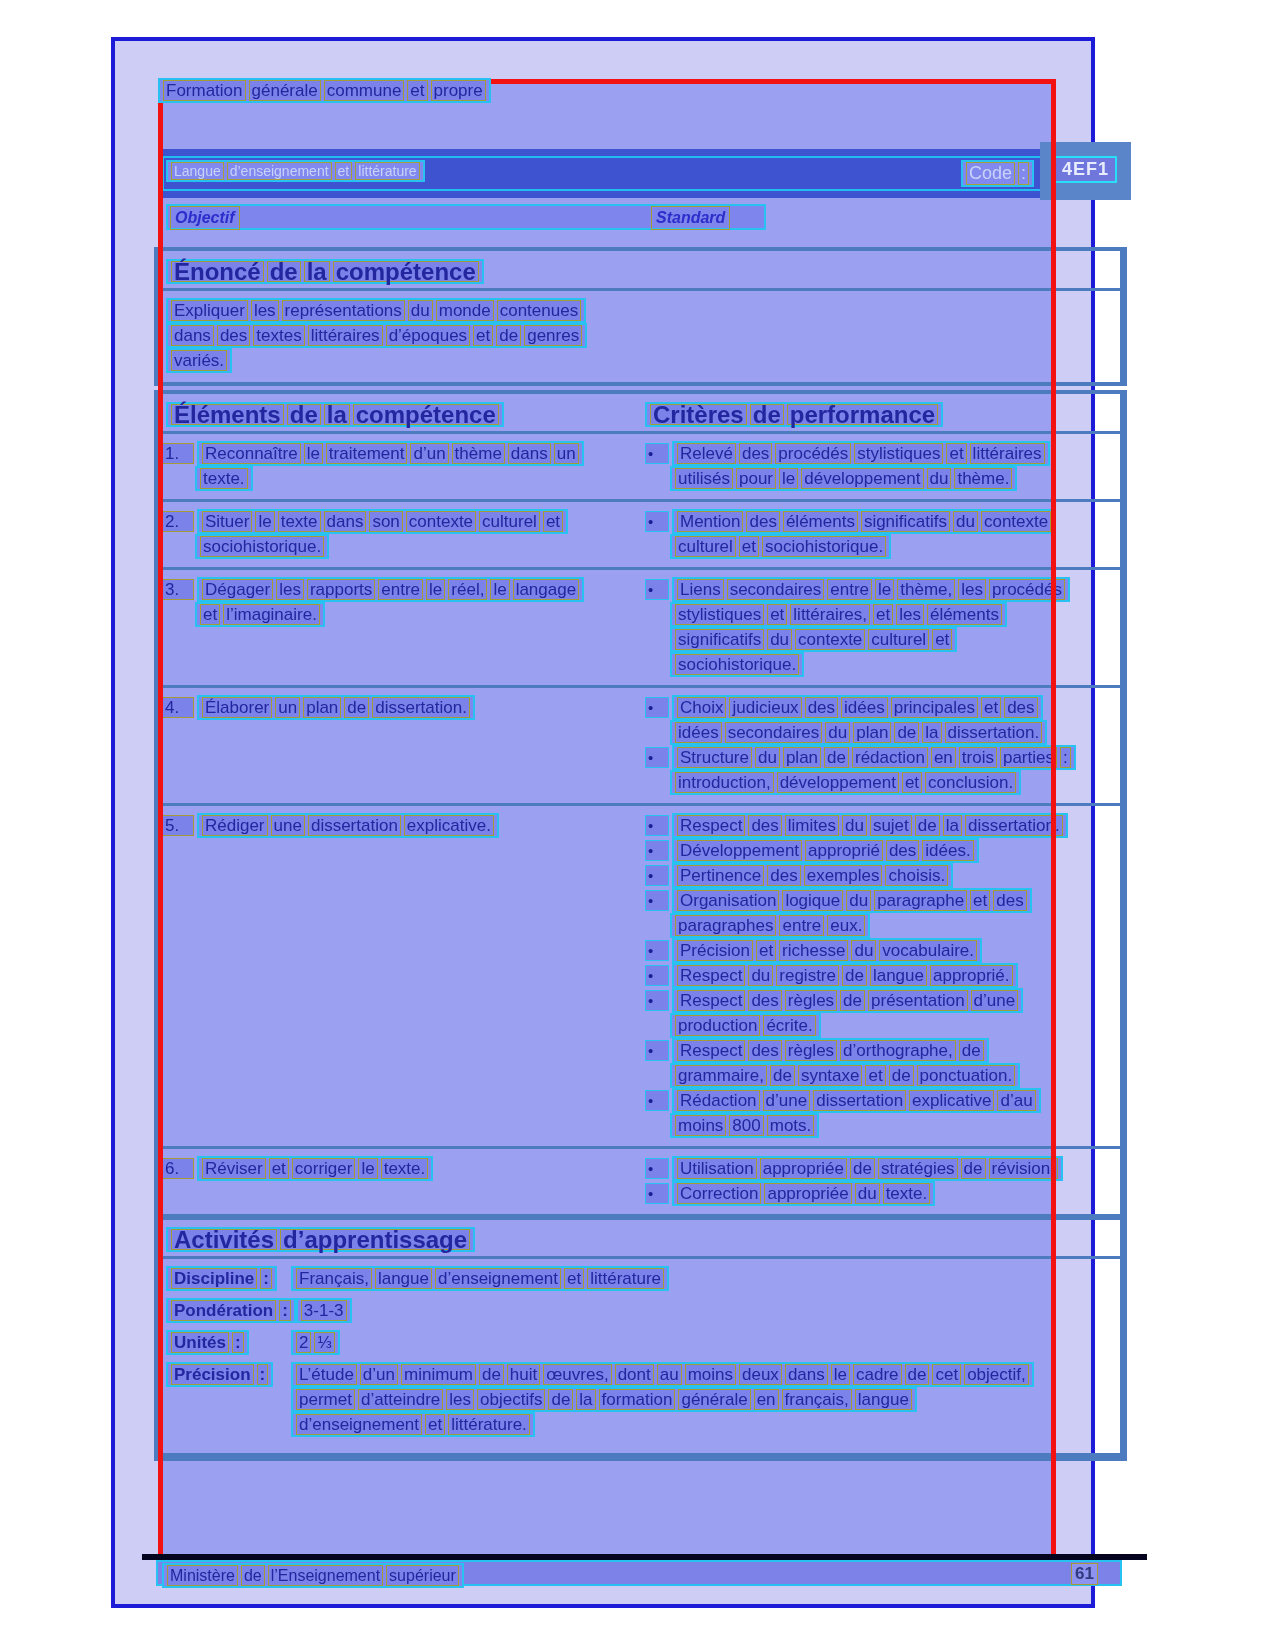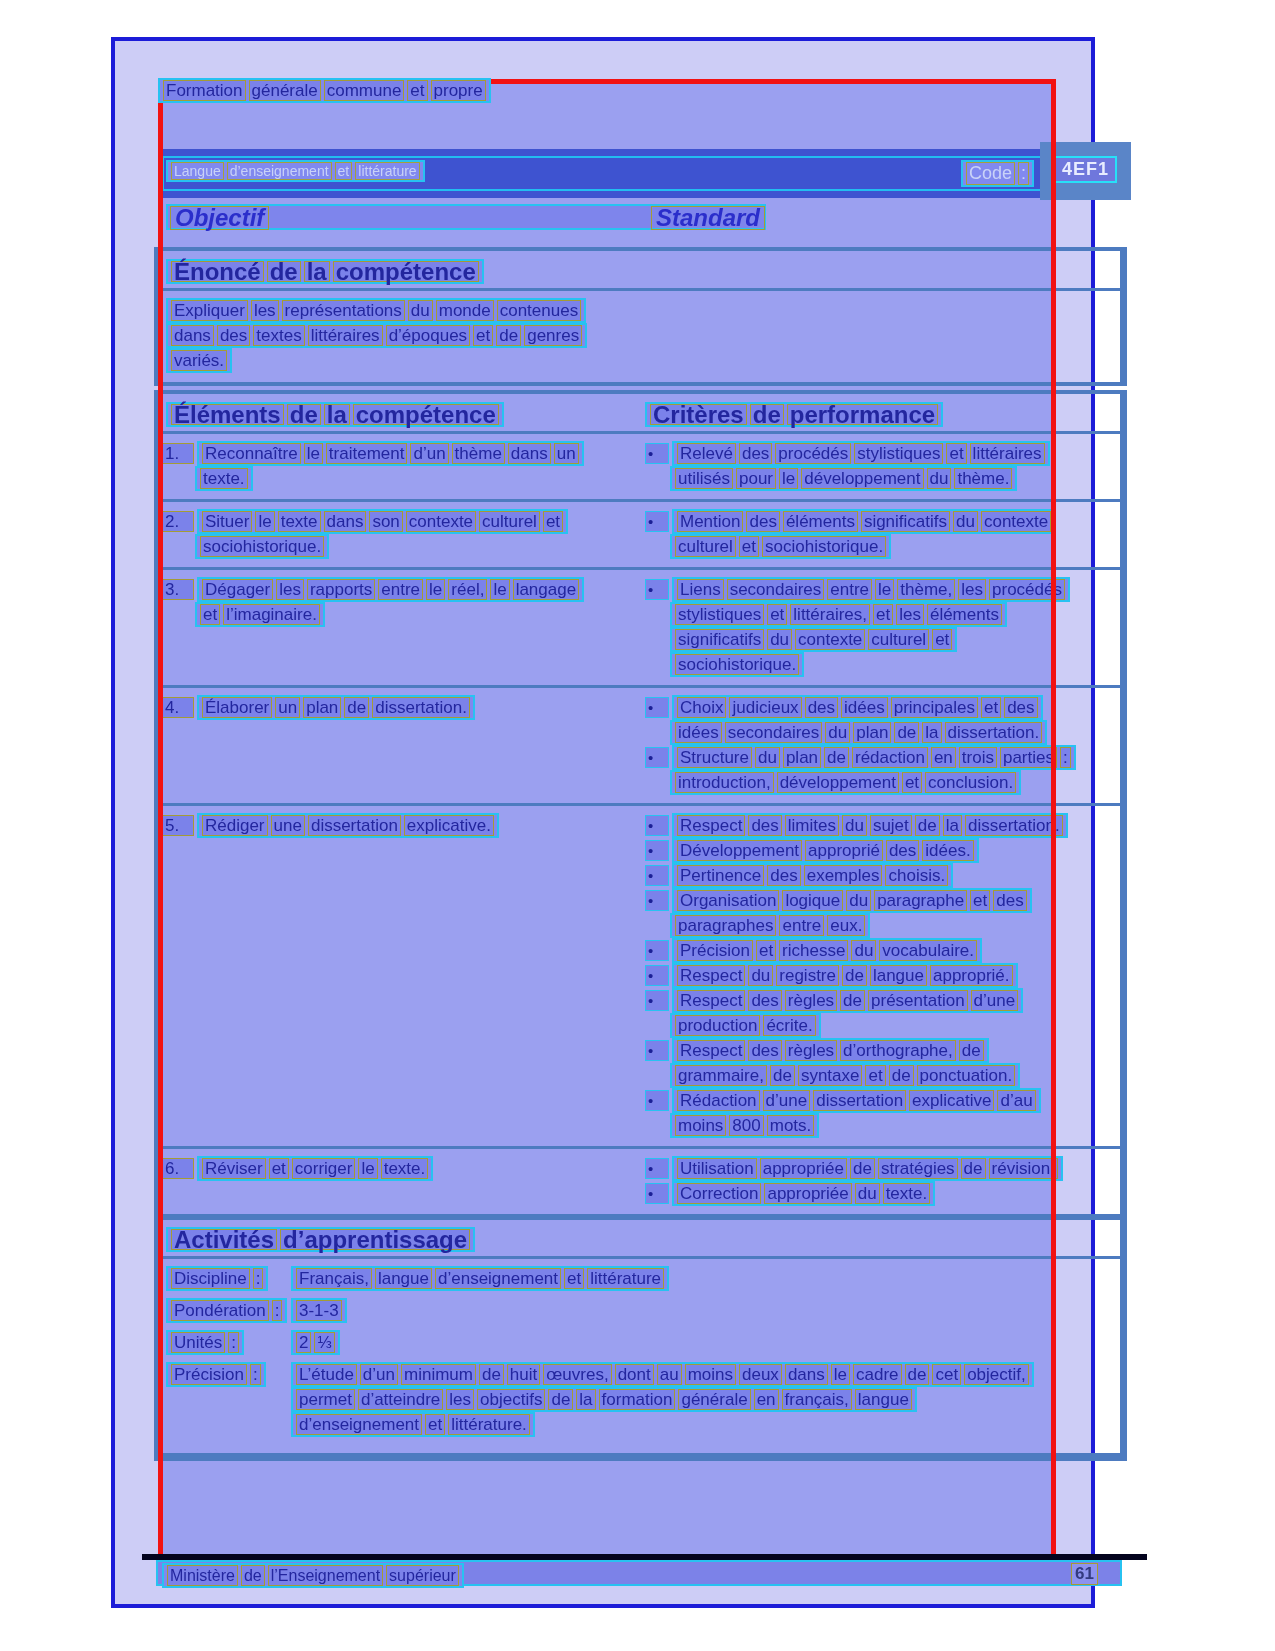--- a/index.html
+++ b/index.html
@@ -30,21 +30,21 @@
   .band-title .w{background:rgba(130,140,244,0.35);border-color:#a4a03c;}
   .band-code{position:absolute;right:22px;top:11px;font-size:18px;color:#c9d2f8;}
   .band-code .w{background:rgba(130,140,244,0.35);border-color:#a4a03c;}
   .codebox{position:absolute;left:882px;top:63px;width:91px;height:58px;background:#5a85c8;z-index:2;}
   .codeval{position:absolute;left:14px;top:14px;border:2px solid #27e0f8;background:#6f77dc;
            color:#e8ecff;font-size:18px;font-weight:bold;padding:1px 6px;letter-spacing:1px;}
 
   
   .objstd{position:absolute;left:8px;top:125px;width:600px;height:26px;
           border:2px solid #27c2f1;background:#7e85ec;box-sizing:border-box;}
-  .objstd .hword{position:absolute;top:0px;font-size:24px;font-weight:bold;font-style:italic;
+  .objstd .hword{position:absolute;top:0px;font-size:16px;font-weight:bold;font-style:italic;
                  color:#2b2ecb;border:1px solid #a49b36;padding:0 4px;line-height:22px;}
   .obj{left:2px;}
   .std{left:483px;}
 
   
   .sec{position:absolute;left:-4px;width:973px;border:4px solid #4d7bc0;
        border-right-width:7px;box-sizing:border-box;background:transparent;z-index:1;}
   .secA{top:168px;}
   .secB{top:311px;}
   .secC{top:1136px;}
@@ -56,21 +56,21 @@
   .cell-l{flex:0 0 487px;box-sizing:border-box;padding:7px 0 8px 4px;}
   .cell-r{flex:1 1 auto;padding:7px 0 8px 0;}
   .hrow{display:flex;}
   .hcell-l{flex:0 0 487px;box-sizing:border-box;padding-left:8px;}
   .secB .hd{padding-left:0;}
   .secC{border-bottom-width:8px;}
   .secB{border-bottom-width:6px;}
 
   
   .field{display:flex;margin-bottom:7px;}
-  .flabel{flex:0 0 125px;box-sizing:border-box;}
+  .flabel{flex:0 0 125px;box-sizing:border-box;font-weight:bold;}
   .fvalue{flex:1 1 auto;}
 
   
   .blackline{position:absolute;left:-16px;top:1475px;width:1005px;height:6px;background:#04041e;z-index:6;}
   .fband{position:absolute;left:-2px;top:1481px;width:966px;height:26px;background:#7c82e8;
          border:2px solid #27c2f1;box-sizing:border-box;z-index:6;}
   .fband .line-row{margin:1px 0 0 4px;font-size:16px;}
   .pagenum{position:absolute;right:22px;top:1px;font-size:17px;font-weight:bold;color:#333a80;
            border:1px solid #a49b36;padding:0 3px;background:#8d93ee;}
   .toplabel{position:absolute;left:0px;top:-1px;z-index:6;font-size:17px;}

